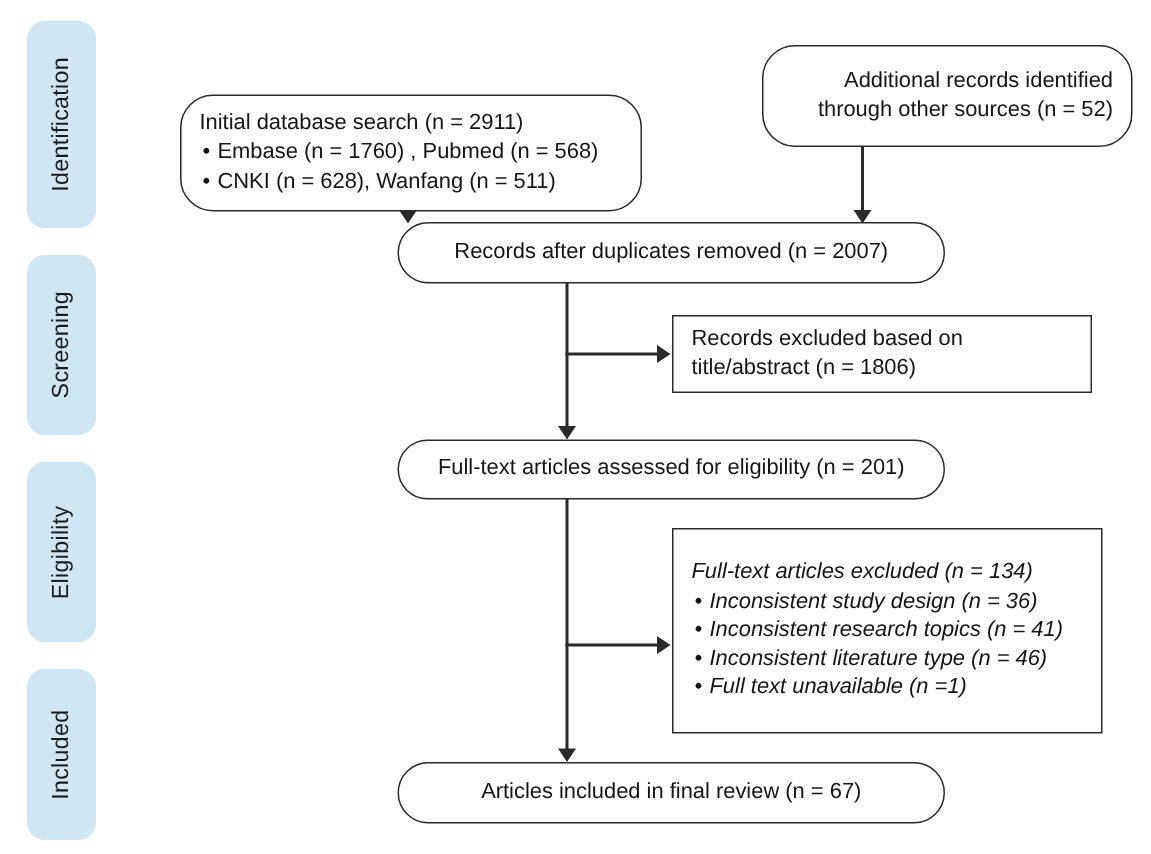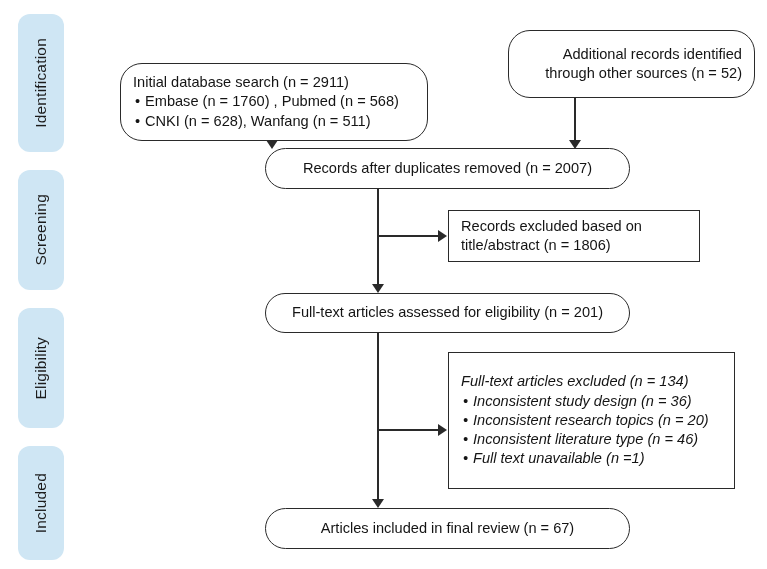--- a/index.html
+++ b/index.html
@@ -146,33 +146,33 @@
 
   <div class="node rounded" style="left:508px; top:30px; width:247px; height:68px;text-align:right;">
     <div class="line">Additional records identified</div>
     <div class="line">through other sources (n = 52)</div>
   </div>
 
   <div class="node rounded center" style="left:265px; top:148px; width:365px; height:41px;">
     <div class="line">Records after duplicates removed (n = 2007)</div>
   </div>
 
-  <div class="node rect" style="left:448px; top:210px; width:252px; height:52px;">
+  <div class="node rect" style="left:448px; top:210px; width:280px; height:52px;">
     <div class="line">Records excluded based on</div>
     <div class="line">title/abstract (n = 1806)</div>
   </div>
 
   <div class="node rounded center" style="left:265px; top:293px; width:365px; height:40px;">
     <div class="line">Full-text articles assessed for eligibility (n = 201)</div>
   </div>
 
   <div class="node rect" style="left:448px; top:352px; width:287px; height:137px;font-style:italic;">
     <div class="line">Full-text articles excluded (n = 134)</div>
     <div class="bullet-line">Inconsistent study design (n = 36)</div>
-    <div class="bullet-line">Inconsistent research topics (n = 20)</div>
+    <div class="bullet-line">Inconsistent research topics (n = 41)</div>
     <div class="bullet-line">Inconsistent literature type (n = 46)</div>
     <div class="bullet-line">Full text unavailable (n =1)</div>
   </div>
 
   <div class="node rounded center" style="left:265px; top:508px; width:365px; height:41px;">
     <div class="line">Articles included in final review (n = 67)</div>
   </div>
 
 </div>
 

